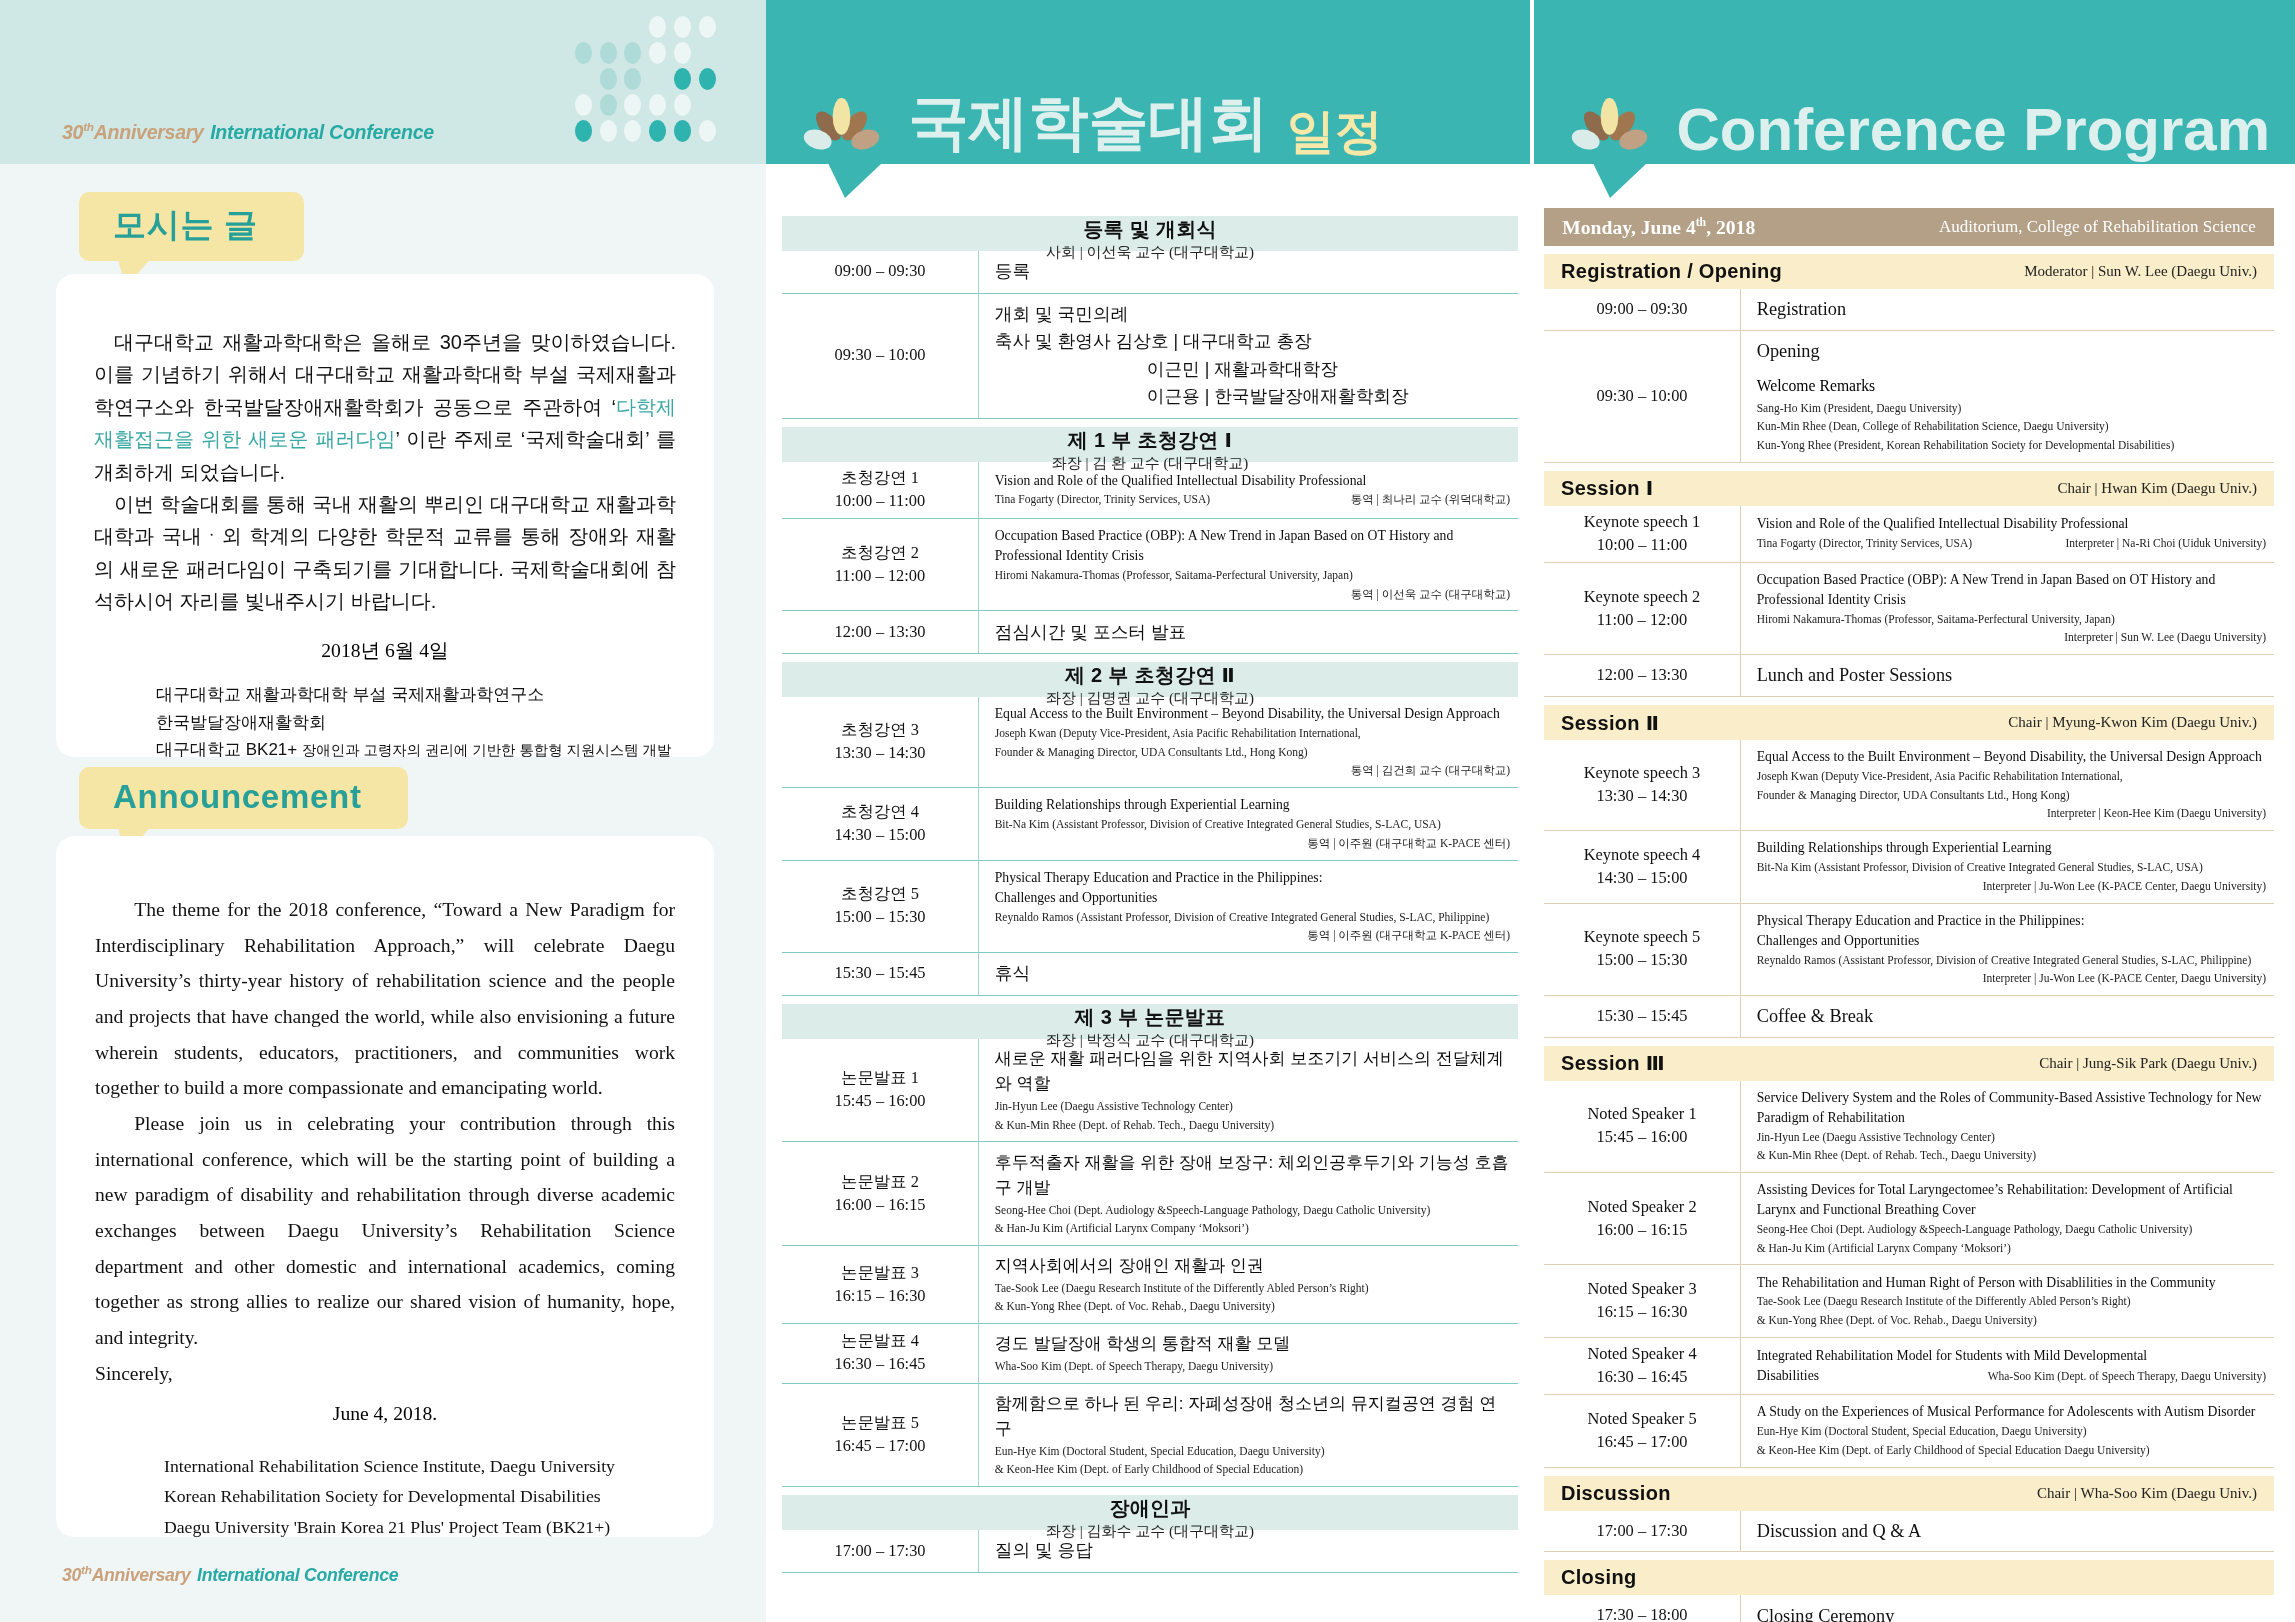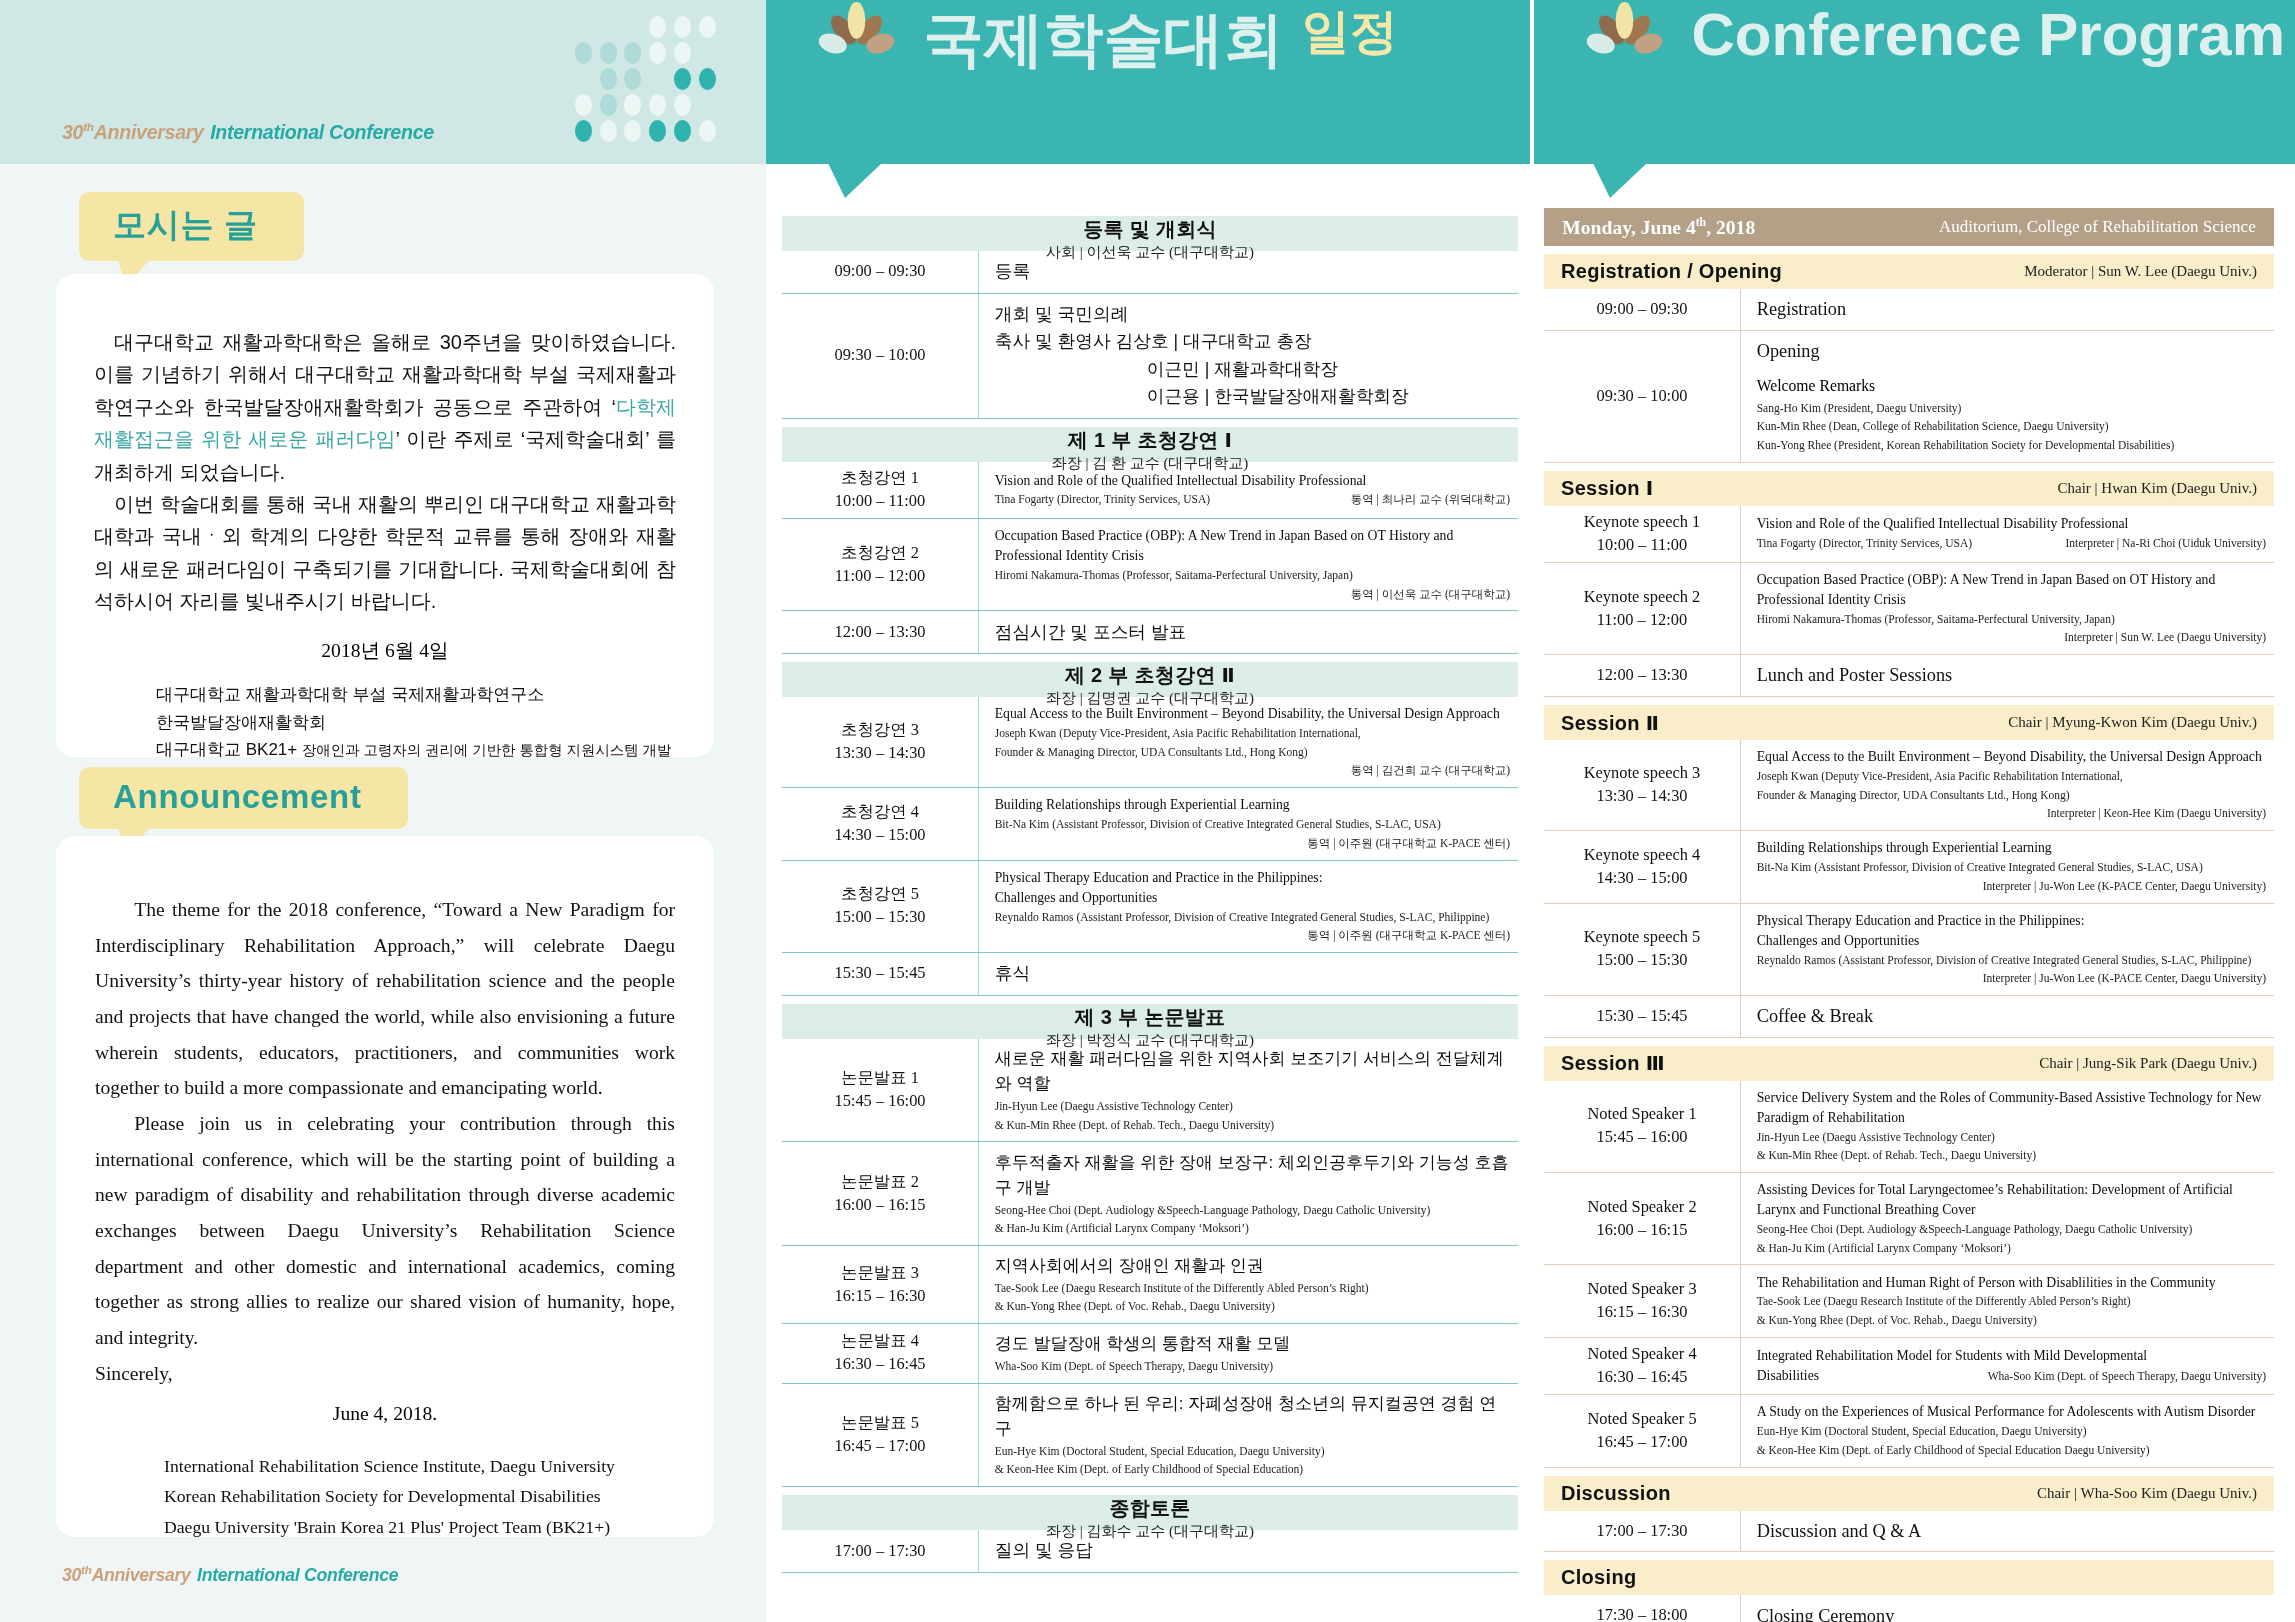--- a/index.html
+++ b/index.html
@@ -38,21 +38,21 @@
   .invite-date{text-align:center;font-size:19.6px;margin:19.6px 0 17px 0;font-family:var(--serif);}
   .org-ko{list-style:none;margin-left:62px;font-size:17px;line-height:1.62;color:#111;}
   .org-ko .small{font-size:14.4px;}
   #announce-card{top:836px;height:701px;padding:56px 39px 8px 39px;}
   #announce-card p{font-family:var(--serif);font-size:19.6px;line-height:1.82;text-align:justify;text-indent:2em;color:#111;}
   #announce-card p.noindent{text-indent:0;}
   .announce-date{text-align:center;font-family:var(--serif);font-size:19.6px;margin:11.8px 0 26px 0;}
   .org-en{list-style:none;margin-left:69px;font-family:var(--serif);font-size:17.7px;line-height:1.72;color:#111;}
 
   
-  .banner{position:absolute;top:0;height:164px;background:#3ab5b1;display:flex;align-items:flex-start;padding-left:51px;}
+  .banner{position:absolute;top:0;height:164px;background:#3ab5b1;display:flex;align-items:flex-end;padding-left:36px;}
   #mid-banner{left:766px;width:764px;}
   #right-banner{left:1534px;width:761px;}
   .banner .tail{position:absolute;bottom:-34px;width:0;height:0;border-top:35px solid #3ab5b1;border-left:17px solid transparent;border-right:37px solid transparent;}
   #mid-banner .tail{left:62px;}
   #right-banner .tail{left:59px;}
   .banner-title{color:#def0ee;font-size:60px;font-weight:bold;letter-spacing:0px;margin-left:27.5px;white-space:nowrap;}
   .banner-accent{color:#f6e8a8;font-size:48px;font-weight:bold;margin-left:18.3px;}
 
   
   .sched{position:absolute;top:208px;}
@@ -362,21 +362,21 @@
             <div class="stime-line">논문발표 5</div>
             <div class="stime-line">16:45 – 17:00</div>
           </div>
           <div class="scontent">
             <div class="line kotitle">함께함으로 하나 된 우리: 자폐성장애 청소년의 뮤지컬공연 경험 연구</div>
             <div class="line speaker">Eun-Hye Kim (Doctoral Student, Special Education, Daegu University)</div>
             <div class="line speaker">&amp; Keon-Hee Kim (Dept. of Early Childhood of Special Education)</div>
           </div>
         </div>
         <div class="bhead">
-          <span class="bh-l">종합토론</span>
+          <span class="bh-l">장애인과</span>
           <span class="bh-r">좌장 | 김화수 교수 (대구대학교)</span>
         </div>
         <div class="srow">
           <div class="stime">
             <div class="stime-line">17:00 – 17:30</div>
           </div>
           <div class="scontent">
             <div class="line plain">질의 및 응답</div>
           </div>
         </div>

